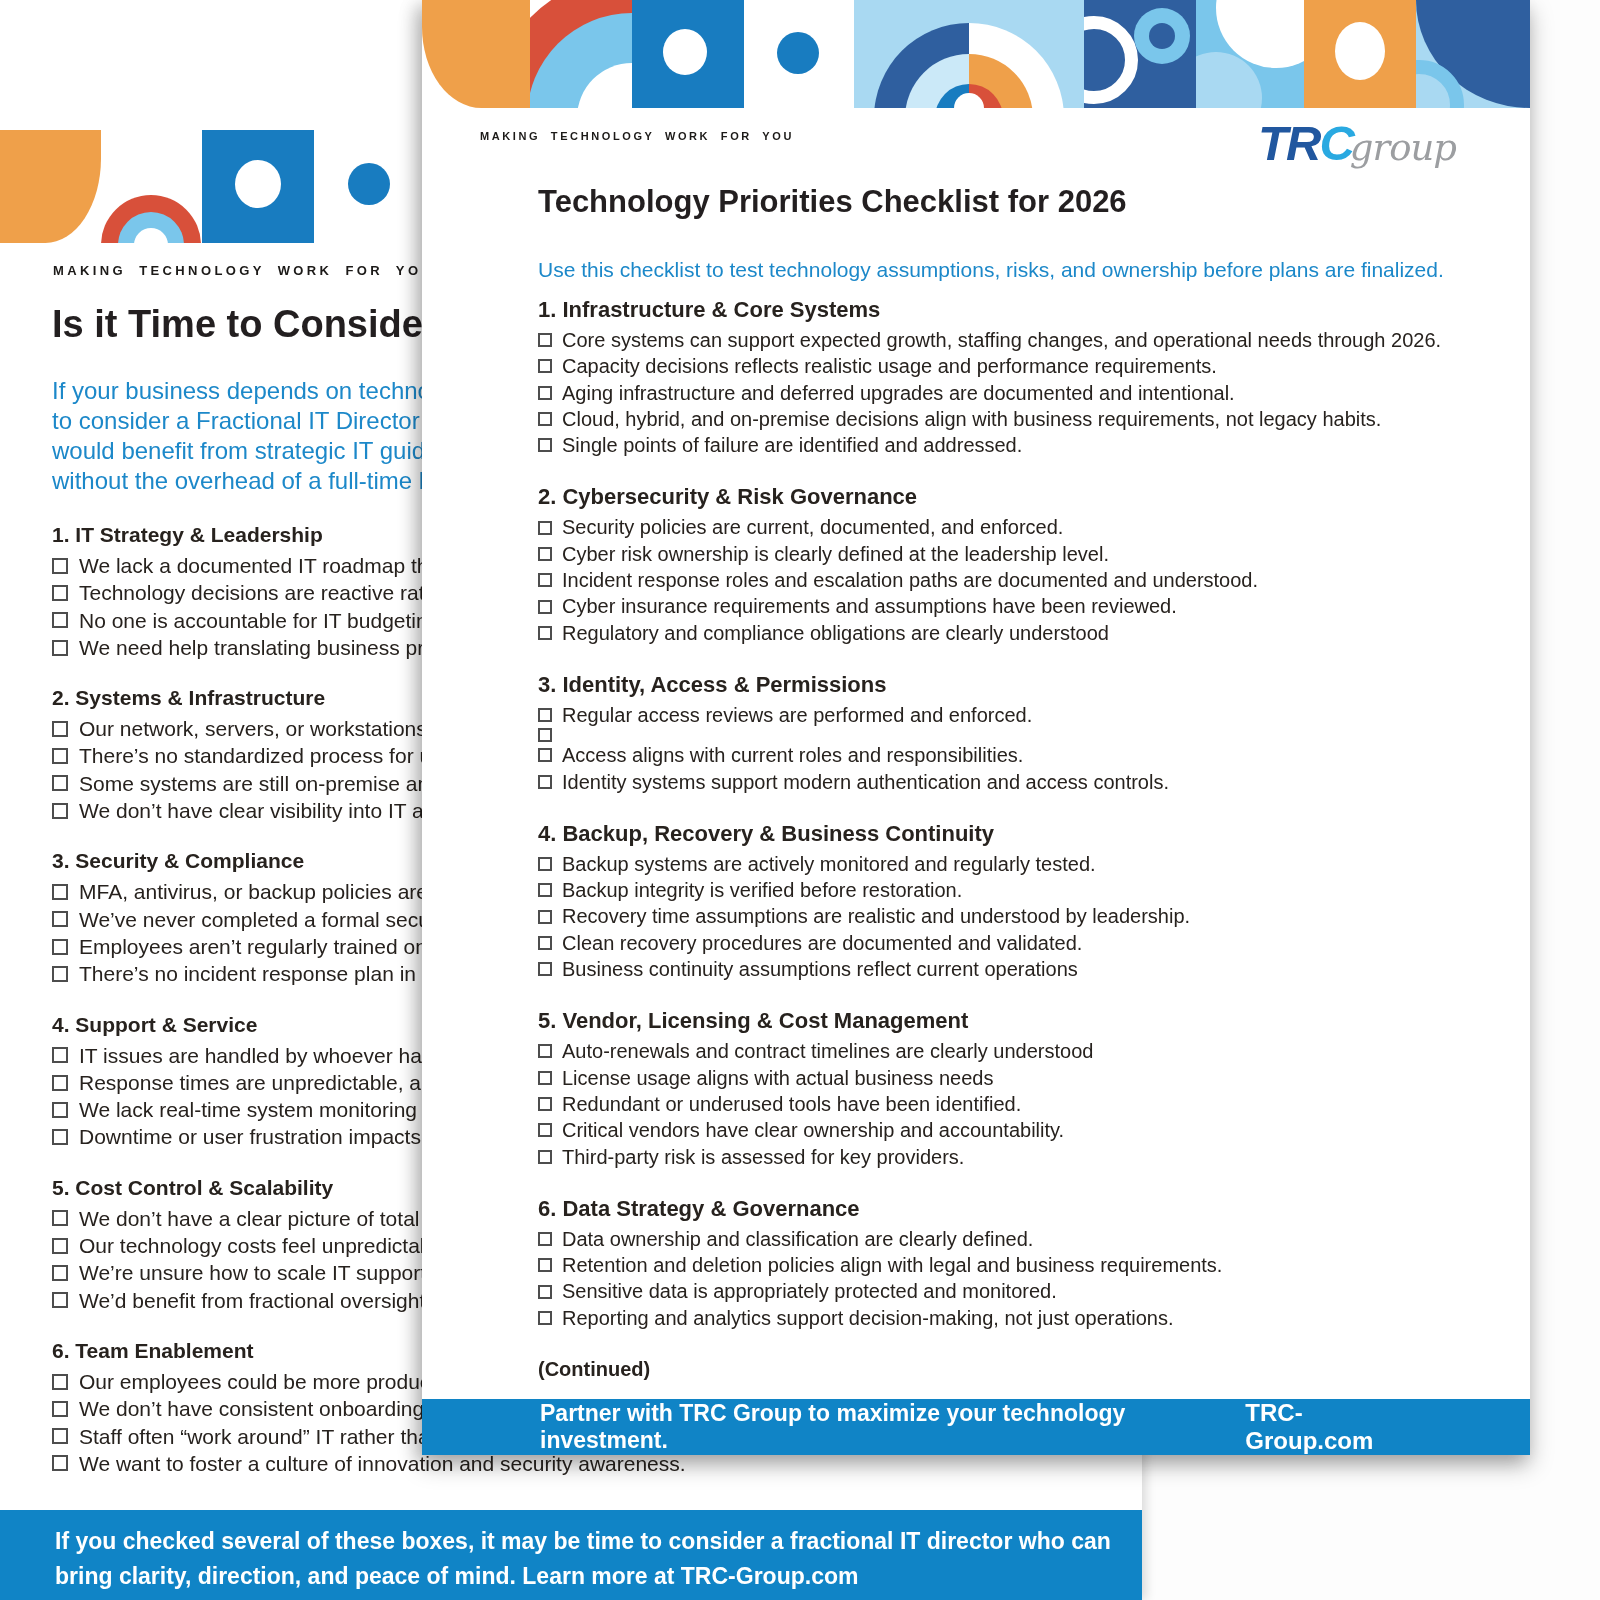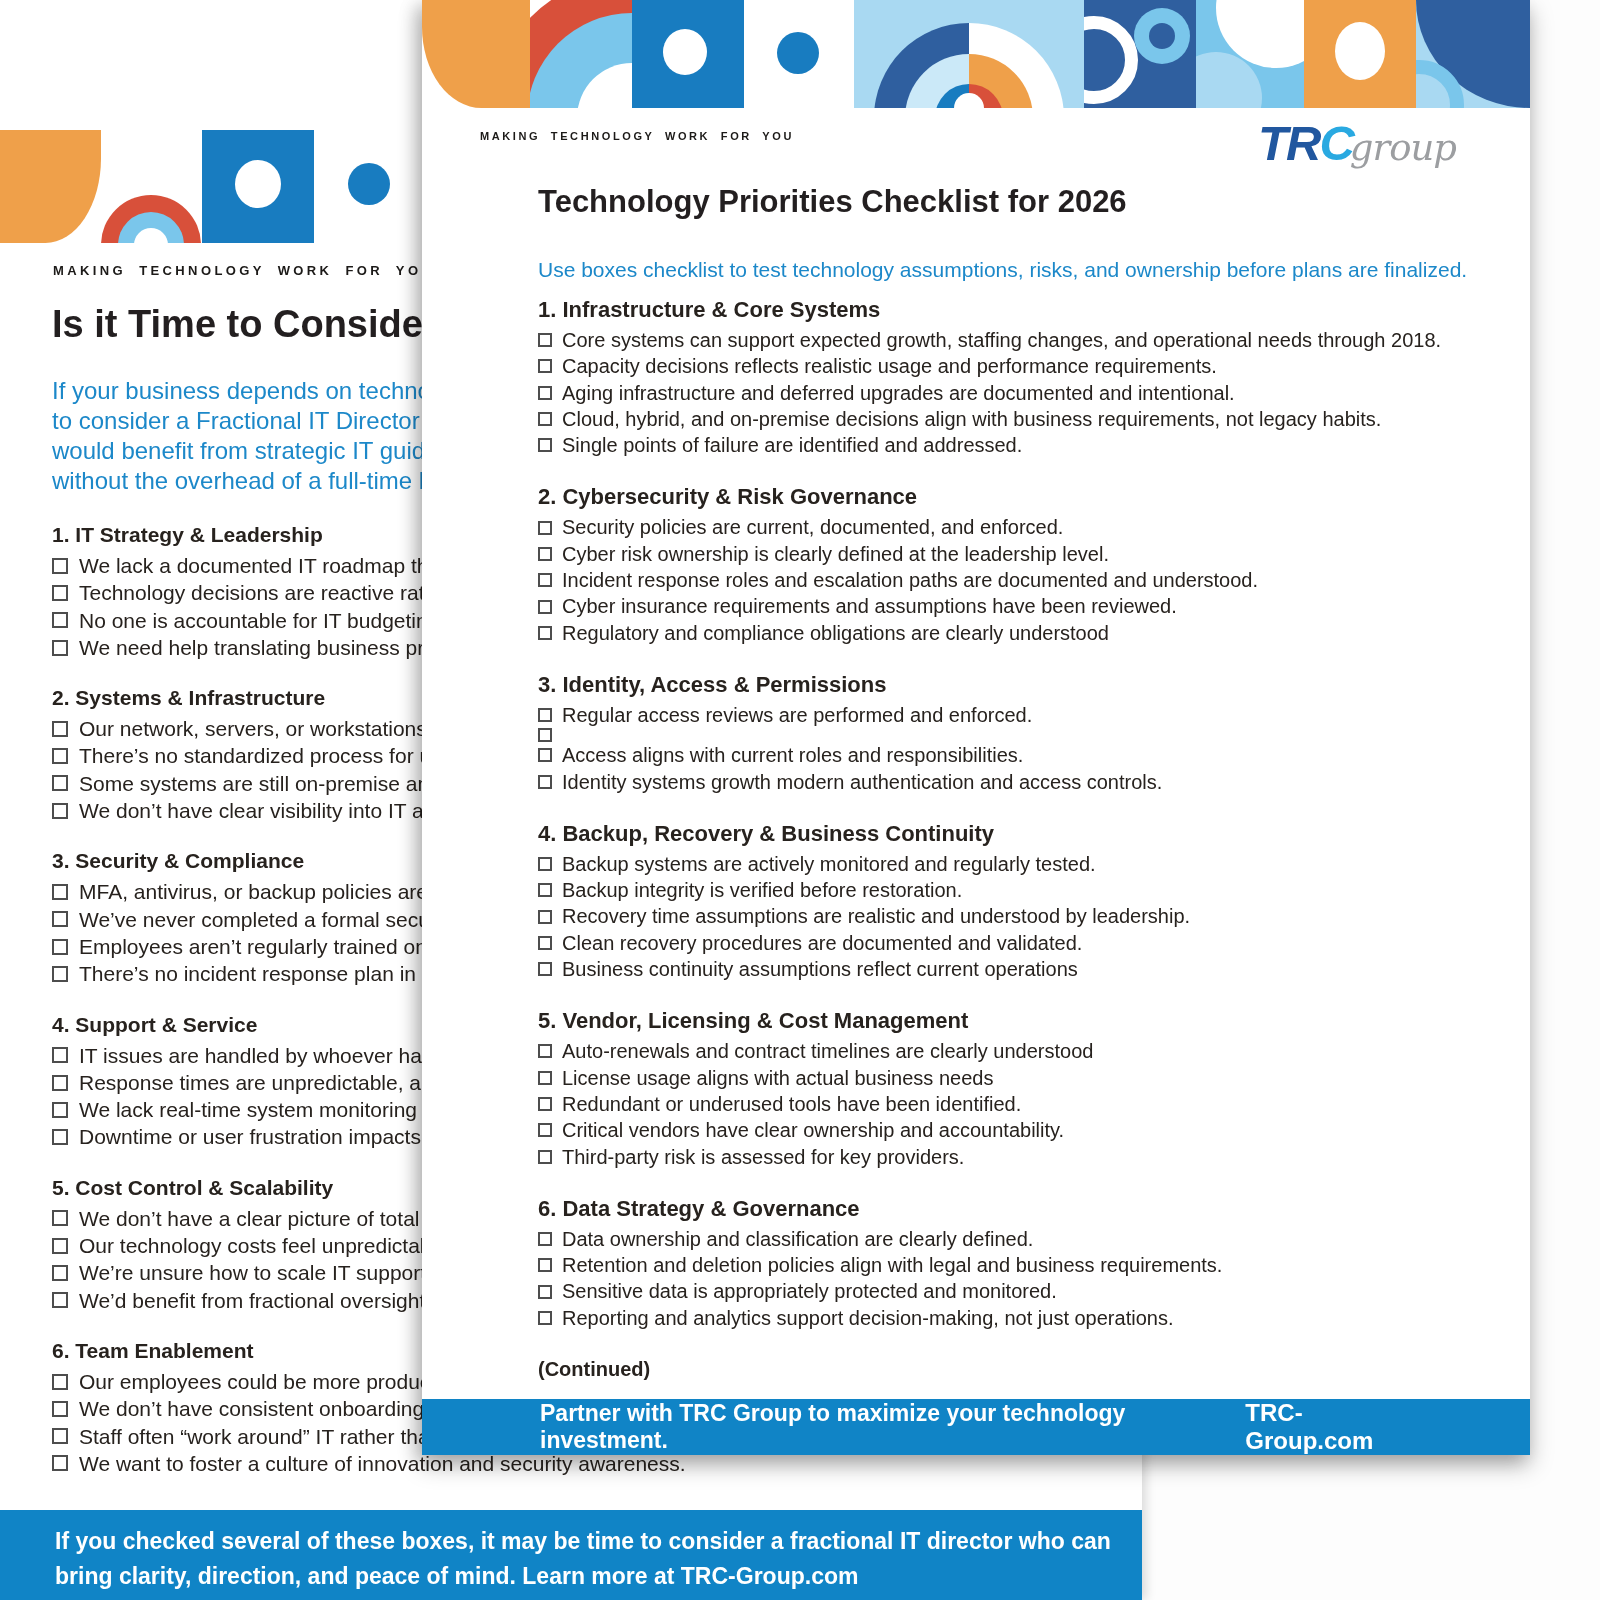--- a/index.html
+++ b/index.html
@@ -291,28 +291,28 @@
       <div class="tile t9">
           <div class="n"></div>
           <div class="shape ring"></div>
         </div>
     </div>
     <div class="tagline">MAKING TECHNOLOGY WORK FOR YOU</div>
     <div class="logo">
       <span class="l-t">TR</span><span class="l-c">C</span><span class="l-g">group</span>
     </div>
     <h1 class="f-title">Technology Priorities Checklist for 2026</h1>
-    <p class="f-sub">Use boxes checklist to test technology assumptions, risks, and ownership before  plans are finalized.</p>
+    <p class="f-sub">Use this checklist to test technology assumptions, risks, and ownership before  plans are finalized.</p>
     <div class="front-body">
       <div>
           <div class="sec">
             <div class="sec-h">1. Infrastructure &amp; Core Systems</div>
             <div class="item">
               <span class="cb"></span>
-              <span>Core systems can support expected growth, staffing changes, and operational needs through 2018.</span>
+              <span>Core systems can support expected growth, staffing changes, and operational needs through 2026.</span>
             </div>
             <div class="item">
               <span class="cb"></span>
               <span>Capacity decisions reflects realistic usage and performance requirements.</span>
             </div>
             <div class="item">
               <span class="cb"></span>
               <span>Aging infrastructure and deferred upgrades are documented and intentional.</span>
             </div>
             <div class="item">
@@ -355,21 +355,21 @@
             </div>
             <div class="item">
               <span class="cb"></span>
             </div>
             <div class="item">
               <span class="cb"></span>
               <span>Access aligns with current roles and responsibilities.</span>
             </div>
             <div class="item">
               <span class="cb"></span>
-              <span>Identity systems growth modern authentication and access controls.</span>
+              <span>Identity systems support modern authentication and access controls.</span>
             </div>
           </div>
           <div class="sec">
             <div class="sec-h">4. Backup, Recovery &amp; Business Continuity</div>
             <div class="item">
               <span class="cb"></span>
               <span>Backup systems are actively monitored and regularly tested.</span>
             </div>
             <div class="item">
               <span class="cb"></span>

